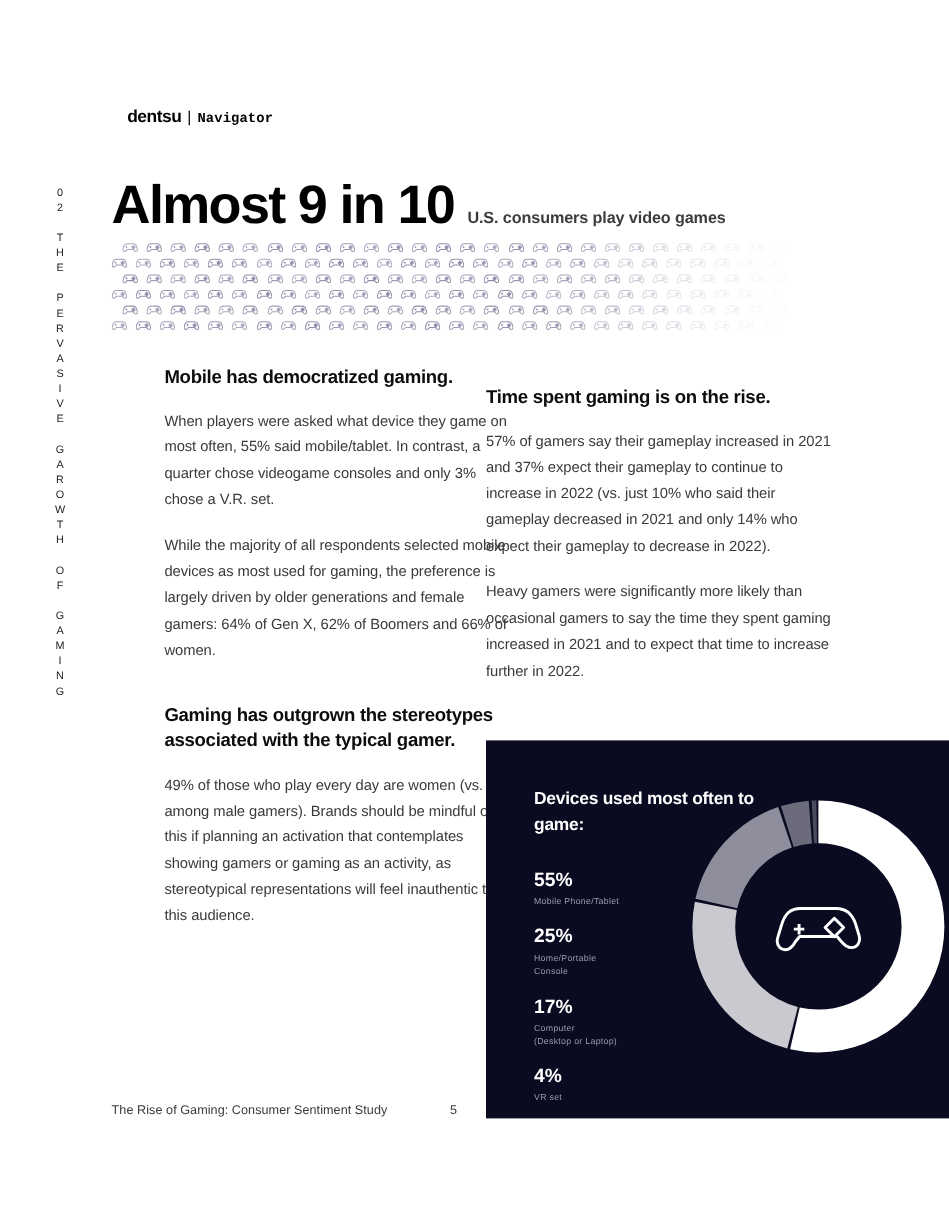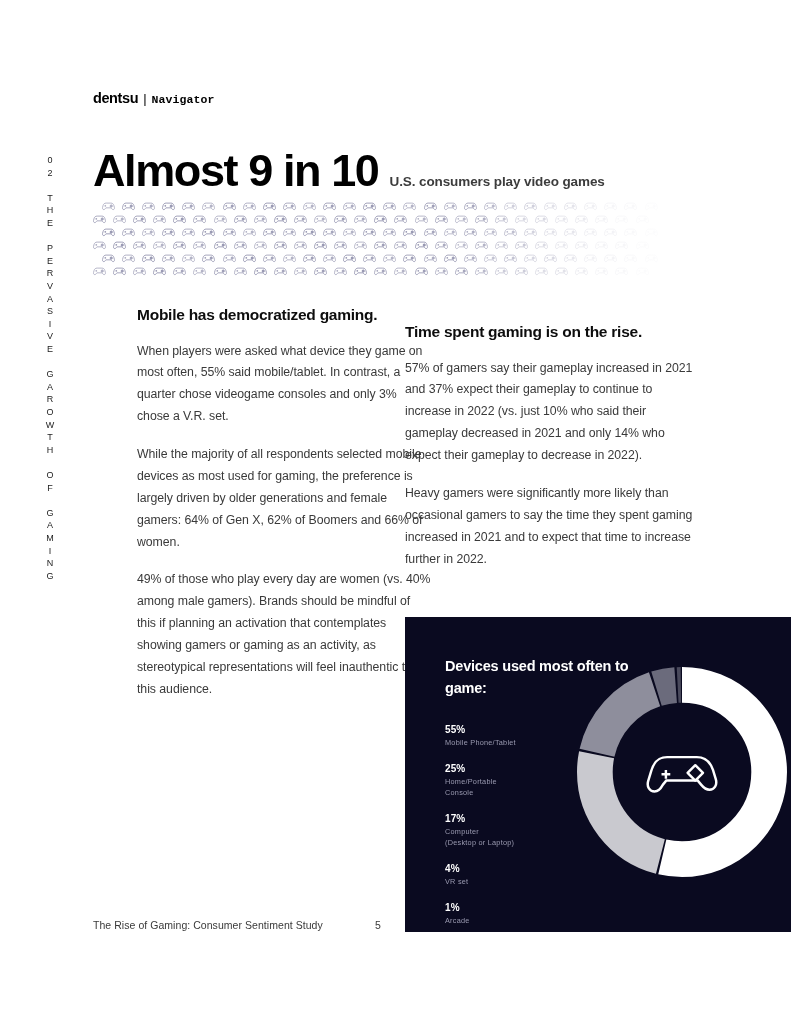--- a/index.html
+++ b/index.html
@@ -27,20 +27,21 @@
     display: flex;
     align-items: baseline;
     gap: 5px;
     white-space: nowrap;
   }
   .brand-name {
     font-size: 14.5px;
     font-weight: bold;
     letter-spacing: -0.4px;
     color: #000000;
+    margin-left: 13px;
   }
   .brand-sep {
     font-size: 13px;
     color: #000000;
     font-weight: 400;
   }
   .brand-sub {
     font-size: 11.5px;
     font-weight: bold;
     letter-spacing: 0.1px;
@@ -171,21 +172,21 @@
   }
   .legend {
     position: absolute;
     left: 40px;
     top: 106px;
     width: 135px;
   }
   .legend-item { margin-bottom: 13px; }
   .legend-item:last-child { margin-bottom: 0; }
   .legend-pct {
-    font-size: 10px;
+    font-size: 16px;
     font-weight: bold;
     color: #ffffff;
     letter-spacing: 0.1px;
     line-height: 1.4;
   }
   .legend-lab {
     font-size: 7.3px;
     color: #9a9ab0;
     line-height: 1.5;
     letter-spacing: 0.25px;
@@ -2267,20 +2268,21 @@
           </span>
         </div>
       </div>
     <div class="pattern-fade"></div>
   </div>
 
   <div class="col col-left">
     <h2 class="sec-head">Mobile has democratized gaming.</h2>
     <p class="body">When players were asked what device they game on most often, 55% said mobile/tablet. In contrast, a quarter chose videogame consoles and only 3% chose a V.R. set.</p>
     <p class="body">While the majority of all respondents selected mobile devices as most used for gaming, the preference is largely driven by older generations and female gamers: 64% of Gen X, 62% of Boomers and 66% of women.</p>
+    <h2 class="sec-head spaced">Gaming has outgrown the stereotypes associated with the typical gamer.</h2>
     <p class="body">49% of those who play every day are women (vs. 40% among male gamers). Brands should be mindful of this if planning an activation that contemplates showing gamers or gaming as an activity, as stereotypical representations will feel inauthentic to this audience.</p>
   </div>
 
   <div class="col col-right">
     <h2 class="sec-head">Time spent gaming is on the rise.</h2>
     <p class="body">57% of gamers say their gameplay increased in 2021 and 37% expect their gameplay to continue to increase in 2022 (vs. just 10% who said their gameplay decreased in 2021 and only 14% who expect their gameplay to decrease in 2022).</p>
     <p class="body">Heavy gamers were significantly more likely than occasional gamers to say the time they spent gaming increased in 2021 and to expect that time to increase further in 2022.</p>
   </div>
 
   <div class="chart-card">

